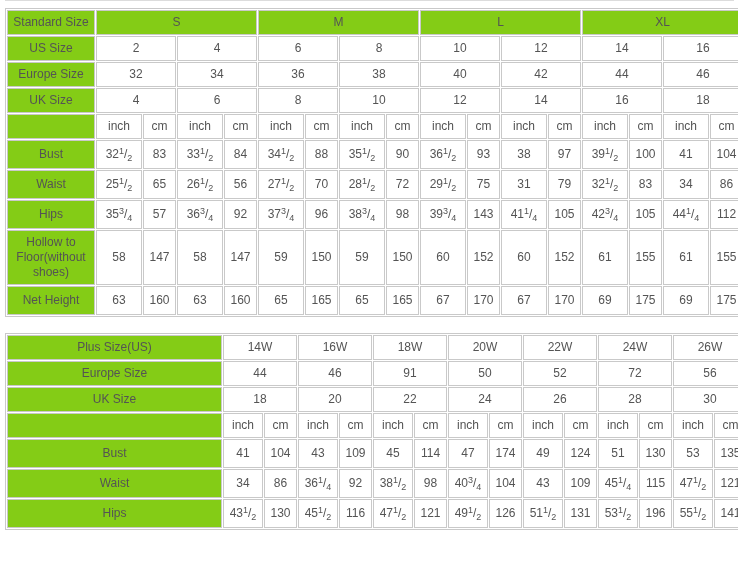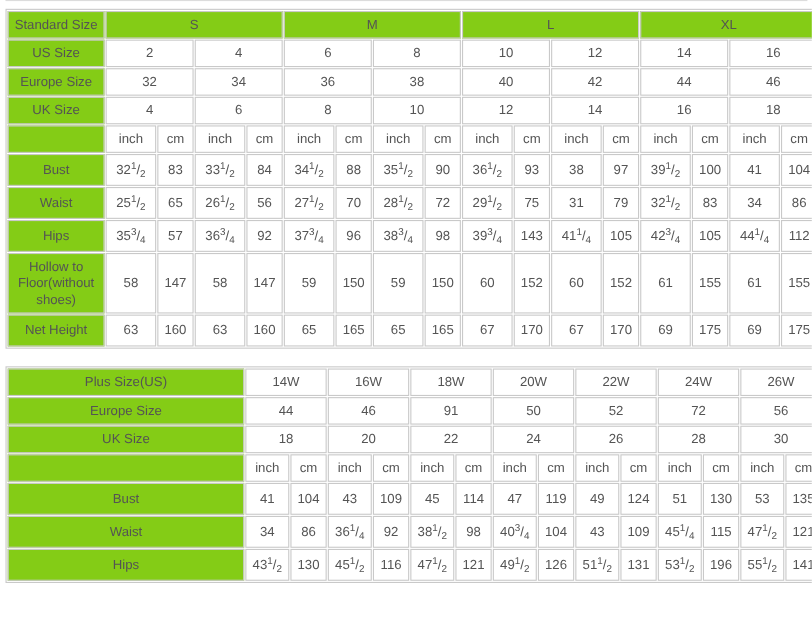--- a/index.html
+++ b/index.html
@@ -285,21 +285,21 @@
         </tr>
         <tr class="measure">
           <th class="lab">Bust</th>
           <td>41</td>
           <td>104</td>
           <td>43</td>
           <td>109</td>
           <td>45</td>
           <td>114</td>
           <td>47</td>
-          <td>119</td>
+          <td>174</td>
           <td>49</td>
           <td>124</td>
           <td>51</td>
           <td>130</td>
           <td>53</td>
           <td>135</td>
         </tr>
         <tr class="measure">
           <th class="lab">Waist</th>
           <td>34</td>

